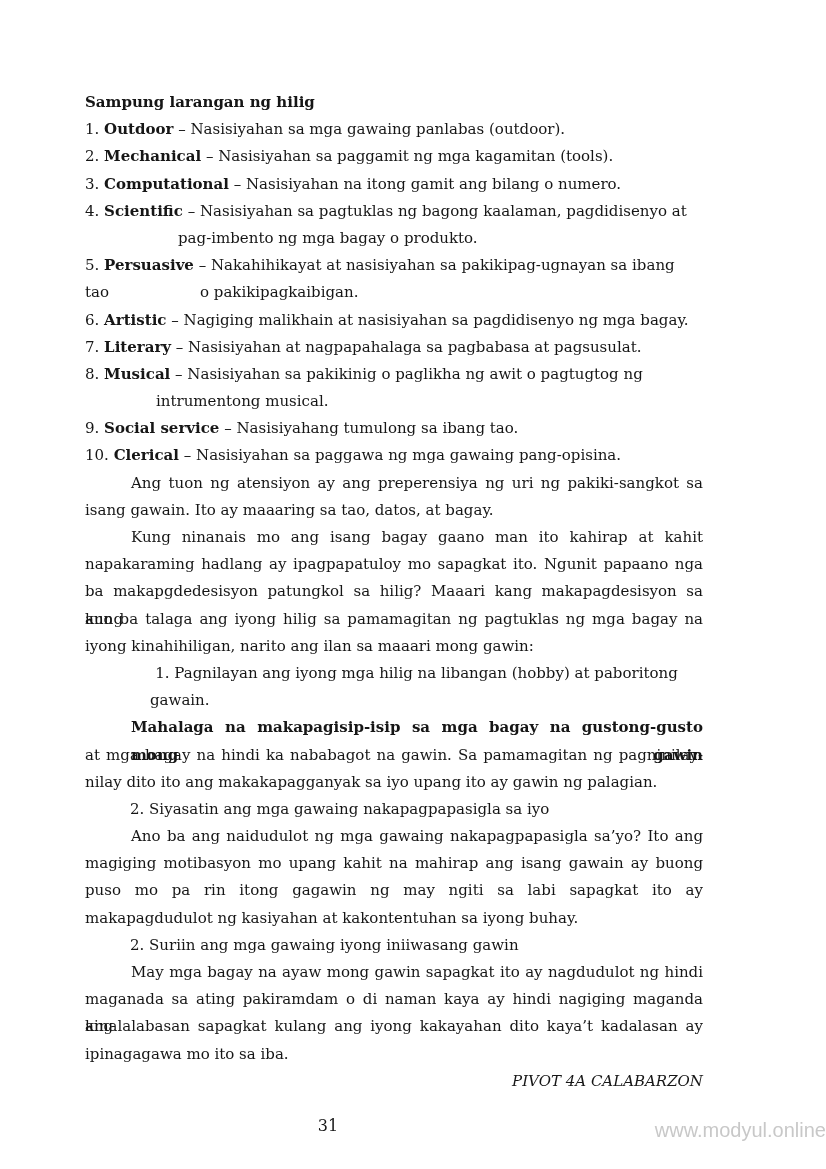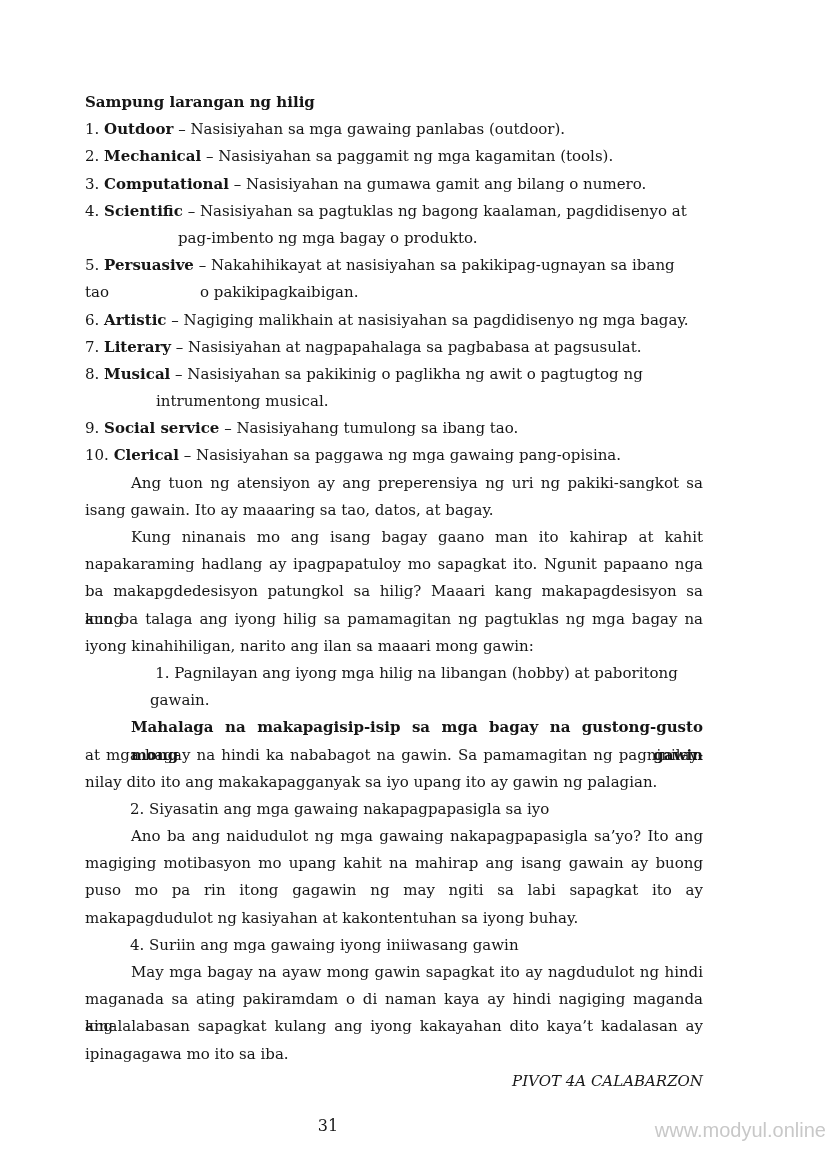--- a/index.html
+++ b/index.html
@@ -54,21 +54,21 @@
   }
 </style>
 </head>
 <body>
 
 <div class="page">
   <div class="text-block">
       <div class="line left"><span class="seg-b">Sampung larangan ng hilig</span></div>
       <div class="line left"><span>1. </span><span class="seg-b">Outdoor</span><span> – Nasisiyahan sa mga gawaing panlabas (outdoor).</span></div>
       <div class="line left"><span>2. </span><span class="seg-b">Mechanical</span><span> – Nasisiyahan sa paggamit ng mga kagamitan (tools).</span></div>
-      <div class="line left"><span>3. </span><span class="seg-b">Computational</span><span> – Nasisiyahan na gumawa gamit ang bilang o numero.</span></div>
+      <div class="line left"><span>3. </span><span class="seg-b">Computational</span><span> – Nasisiyahan na itong gamit ang bilang o numero.</span></div>
       <div class="line left"><span>4. </span><span class="seg-b">Scientific</span><span> – Nasisiyahan sa pagtuklas ng bagong kaalaman, pagdidisenyo at</span></div>
       <div class="line left" style="padding-left: 93px;"><span>pag-imbento ng mga bagay o produkto.</span></div>
       <div class="line left"><span>5. </span><span class="seg-b">Persuasive</span><span> – Nakahihikayat at nasisiyahan sa pakikipag-ugnayan sa ibang tao</span></div>
       <div class="line left" style="padding-left: 115px;"><span>o pakikipagkaibigan.</span></div>
       <div class="line left"><span>6. </span><span class="seg-b">Artistic</span><span> – Nagiging malikhain at nasisiyahan sa pagdidisenyo ng mga bagay.</span></div>
       <div class="line left"><span>7. </span><span class="seg-b">Literary</span><span> – Nasisiyahan at nagpapahalaga sa pagbabasa at pagsusulat.</span></div>
       <div class="line left"><span>8. </span><span class="seg-b">Musical</span><span> – Nasisiyahan sa pakikinig o paglikha ng awit o pagtugtog ng</span></div>
       <div class="line left" style="padding-left: 71px;"><span>intrumentong musical.</span></div>
       <div class="line left"><span>9. </span><span class="seg-b">Social service</span><span> – Nasisiyahang tumulong sa ibang tao.</span></div>
       <div class="line left"><span>10. </span><span class="seg-b">Clerical</span><span> – Nasisiyahan sa paggawa ng mga gawaing pang-opisina.</span></div>
@@ -82,21 +82,21 @@
       <div class="line left" style="padding-left: 45px; text-align: center;"><span>1. Pagnilayan ang iyong mga hilig na libangan (hobby) at paboritong</span></div>
       <div class="line left" style="padding-left: 65px;"><span>gawain.</span></div>
       <div class="line justify" style="padding-left: 46px; font-weight: bold;"><span>Mahalaga na makapagisip-isip sa mga bagay na gustong-gusto mong gawin</span></div>
       <div class="line justify"><span>at mga bagay na hindi ka nababagot na gawin. Sa pamamagitan ng pagninilay-</span></div>
       <div class="line left"><span>nilay dito ito ang makakapagganyak sa iyo upang ito ay gawin ng palagian.</span></div>
       <div class="line left" style="padding-left: 45px;"><span>2. Siyasatin ang mga gawaing nakapagpapasigla sa iyo</span></div>
       <div class="line justify" style="padding-left: 46px;"><span>Ano ba ang naidudulot ng mga gawaing nakapagpapasigla sa’yo? Ito ang</span></div>
       <div class="line justify"><span>magiging motibasyon mo upang kahit na mahirap ang isang gawain ay buong</span></div>
       <div class="line justify"><span>puso mo pa rin itong gagawin ng may ngiti sa labi sapagkat ito ay</span></div>
       <div class="line left"><span>makapagdudulot ng kasiyahan at kakontentuhan sa iyong buhay.</span></div>
-      <div class="line left" style="padding-left: 45px;"><span>4. Suriin ang mga gawaing iyong iniiwasang gawin</span></div>
+      <div class="line left" style="padding-left: 45px;"><span>2. Suriin ang mga gawaing iyong iniiwasang gawin</span></div>
       <div class="line justify" style="padding-left: 46px;"><span>May mga bagay na ayaw mong gawin sapagkat ito ay nagdudulot ng hindi</span></div>
       <div class="line justify"><span>maganada sa ating pakiramdam o di naman kaya ay hindi nagiging maganda ang</span></div>
       <div class="line justify"><span>kinalalabasan sapagkat kulang ang iyong kakayahan dito kaya’t kadalasan ay</span></div>
       <div class="line left"><span>ipinagagawa mo ito sa iba.</span></div>
       <div class="line right"><span class="seg-i">PIVOT 4A CALABARZON</span></div>
     </div>
   <div class="footer-watermark">www.modyul.online</div>
   <div class="page-number">31</div>
 </div>
 

